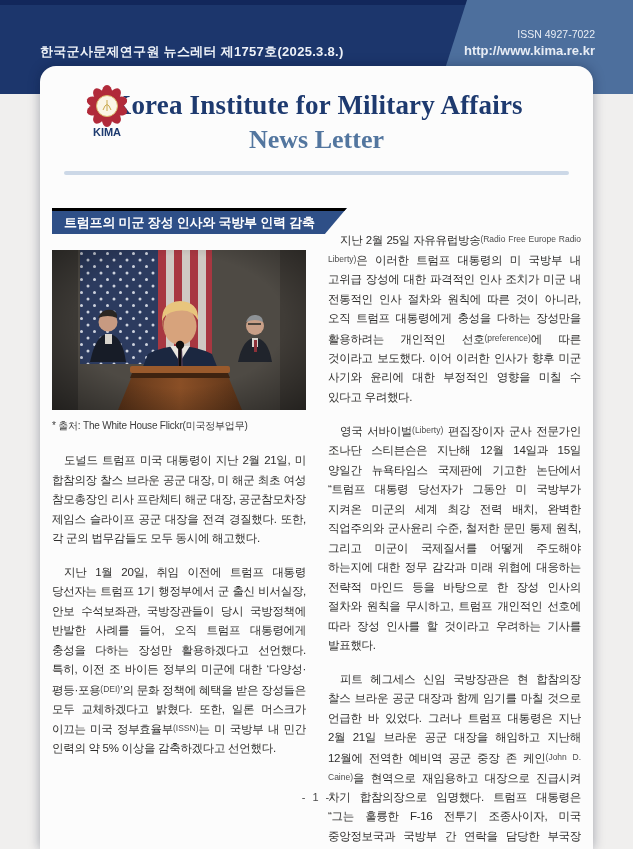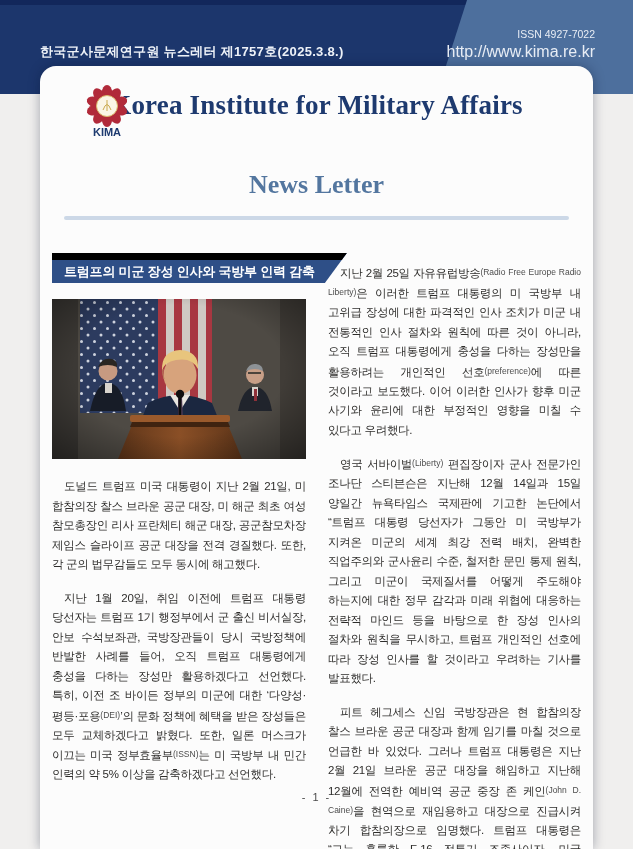--- a/index.html
+++ b/index.html
@@ -15,60 +15,60 @@
   .banner-panel {
     position:absolute; top:0; right:0; width:196px; height:94px; background:#4d6f9d;
     clip-path:polygon(30px 0, 196px 0, 196px 94px, 0 94px);
   }
   .banner-left {
     position:absolute; left:40px; top:43px; color:#eef2f8; font-size:13px;
     font-weight:bold; letter-spacing:.3px;
   }
   .banner-right { position:absolute; right:38px; top:28px; text-align:right; color:#e8edf5; }
   .banner-issn { display:block; font-size:10.5px; margin-bottom:3px; }
-  .banner-url  { display:block; font-size:16px; font-weight:normal; }
+  .banner-url  { display:block; font-size:13px; font-weight:bold; }
   
   .card {
     position:absolute; left:40px; top:66px; width:553px; height:783px;
     background:#fcfcfc; border-radius:16px 16px 0 0;
     box-shadow:0 0 12px rgba(10,20,50,.35);
   }
   
   .masthead { position:relative; padding-top:22px; text-align:center; }
   .kima-logo { position:absolute; left:42px; top:18px; }
   .mast-title {
     font-family:"Liberation Serif","DejaVu Serif",serif; font-weight:bold;
     font-size:27px; color:#1e3a6f; letter-spacing:.2px; line-height:34px;
   }
   .mast-subtitle {
     font-family:"Liberation Serif","DejaVu Serif",serif; font-weight:bold;
-    font-size:26px; color:#53769f; line-height:36px;margin-top:45px;
+    font-size:26px; color:#53769f; line-height:36px;
   }
   .divider { margin:13px auto 0; width:505px; height:4px; background:#ccd8e7; border-radius:2px; }
   
   .columns { display:flex; gap:22px; padding:33px 12px 0 12px; }
   .col { width:254px; }
   
   .headline {
-    display:inline-block; background:#2e4f87; border-top:7px solid #000000;
+    display:inline-block; background:#2e4f87; border-top:3px solid #000000;
     color:#ffffff; font-size:13px; font-weight:bold; letter-spacing:-.2px;
     line-height:23px; padding:0 32px 0 12px; margin-bottom:16px;
     clip-path:polygon(0 0,100% 0,calc(100% - 22px) 100%,0 100%);
     white-space:nowrap;
   }
   
   .photo { width:254px; height:160px; display:block; }
   .caption { margin-top:9px; font-size:10px; color:#3a3a3a; letter-spacing:-.2px; }
   
   .para {
     font-size:11.5px; line-height:19.5px; color:#2e2d2b;
     text-align:justify; word-break:keep-all; text-indent:12px;
     margin-top:14px; letter-spacing:-.3px;
   }
-  .col-right .para:first-child { margin-top:10px; }
+  .col-right .para:first-child { margin-top:22px; }
   .para .en { font-size:8.5px; color:#4c4c4c; letter-spacing:0; vertical-align:1.5px; }
   
   .page-number {
     position:absolute; bottom:46px; left:0; width:100%; text-align:center;
     font-size:11px; color:#4a4a4a; letter-spacing:2px;
   }
 </style>
 </head>
 <body>
 
@@ -178,20 +178,21 @@
           </g>
 
           <g>
             <path d="M66,160 L82,121 L174,121 L190,160 Z" fill="url(#pod)"></path>
             <rect x="78" y="116" width="100" height="7" rx="2" fill="#9a5a2c"></rect>
             <path d="M80,123 L176,123 L178,128 L78,128 Z" fill="#3f2310"></path>
           </g>
           <rect width="254" height="160" fill="url(#vig)"></rect>
         </svg>
 
+        <div class="caption">* 출처: The White House Flickr(미국정부업무)</div>
 
         <p class="para" style="margin-top:18px;">도널드 트럼프 미국 대통령이 지난 2월 21일, 미 합참의장 찰스 브라운 공군 대장, 미 해군 최초 여성 참모총장인 리사 프란체티 해군 대장, 공군참모차장 제임스 슬라이프 공군 대장을 전격 경질했다. 또한, 각 군의 법무감들도 모두 동시에 해고했다.</p>
         <p class="para">지난 1월 20일, 취임 이전에 트럼프 대통령 당선자는 트럼프 1기 행정부에서 군 출신 비서실장, 안보 수석보좌관, 국방장관들이 당시 국방정책에 반발한 사례를 들어, 오직 트럼프 대통령에게 충성을 다하는 장성만 활용하겠다고 선언했다. 특히, 이전 조 바이든 정부의 미군에 대한 ‘다양성·평등·포용<span class="en">(DEI)</span>’의 문화 정책에 혜택을 받은 장성들은 모두 교체하겠다고 밝혔다. 또한, 일론 머스크가 이끄는 미국 정부효율부<span class="en">(ISSN)</span>는 미 국방부 내 민간 인력의 약 5% 이상을 감축하겠다고 선언했다.</p>
       </div>
 
       <div class="col col-right">
         <p class="para">지난 2월 25일 자유유럽방송<span class="en">(Radio Free Europe Radio Liberty)</span>은 이러한 트럼프 대통령의 미 국방부 내 고위급 장성에 대한 파격적인 인사 조치가 미군 내 전통적인 인사 절차와 원칙에 따른 것이 아니라, 오직 트럼프 대통령에게 충성을 다하는 장성만을 활용하려는 개인적인 선호<span class="en">(preference)</span>에 따른 것이라고 보도했다. 이어 이러한 인사가 향후 미군 사기와 윤리에 대한 부정적인 영향을 미칠 수 있다고 우려했다.</p>
         <p class="para">영국 서바이벌<span class="en">(Liberty)</span> 편집장이자 군사 전문가인 조나단 스티븐슨은 지난해 12월 14일과 15일 양일간 뉴욕타임스 국제판에 기고한 논단에서 “트럼프 대통령 당선자가 그동안 미 국방부가 지켜온 미군의 세계 최강 전력 배치, 완벽한 직업주의와 군사윤리 수준, 철저한 문민 통제 원칙, 그리고 미군이 국제질서를 어떻게 주도해야 하는지에 대한 정무 감각과 미래 위협에 대응하는 전략적 마인드 등을 바탕으로 한 장성 인사의 절차와 원칙을 무시하고, 트럼프 개인적인 선호에 따라 장성 인사를 할 것이라고 우려하는 기사를 발표했다.</p>
         <p class="para">피트 헤그세스 신임 국방장관은 현 합참의장 찰스 브라운 공군 대장과 함께 임기를 마칠 것으로 언급한 바 있었다. 그러나 트럼프 대통령은 지난 2월 21일 브라운 공군 대장을 해임하고 지난해 12월에 전역한 예비역 공군 중장 존 케인<span class="en">(John D. Caine)</span>을 현역으로 재임용하고 대장으로 진급시켜 차기 합참의장으로 임명했다. 트럼프 대통령은 “그는 훌륭한 F-16 전투기 조종사이자, 미국 중앙정보국과 국방부 간 연락을 담당한 부국장 직책을 지냈으며, 매우 잘 양성된 미국의 애국자”라며 임명 이유를 밝혔다.</p>
       </div>

